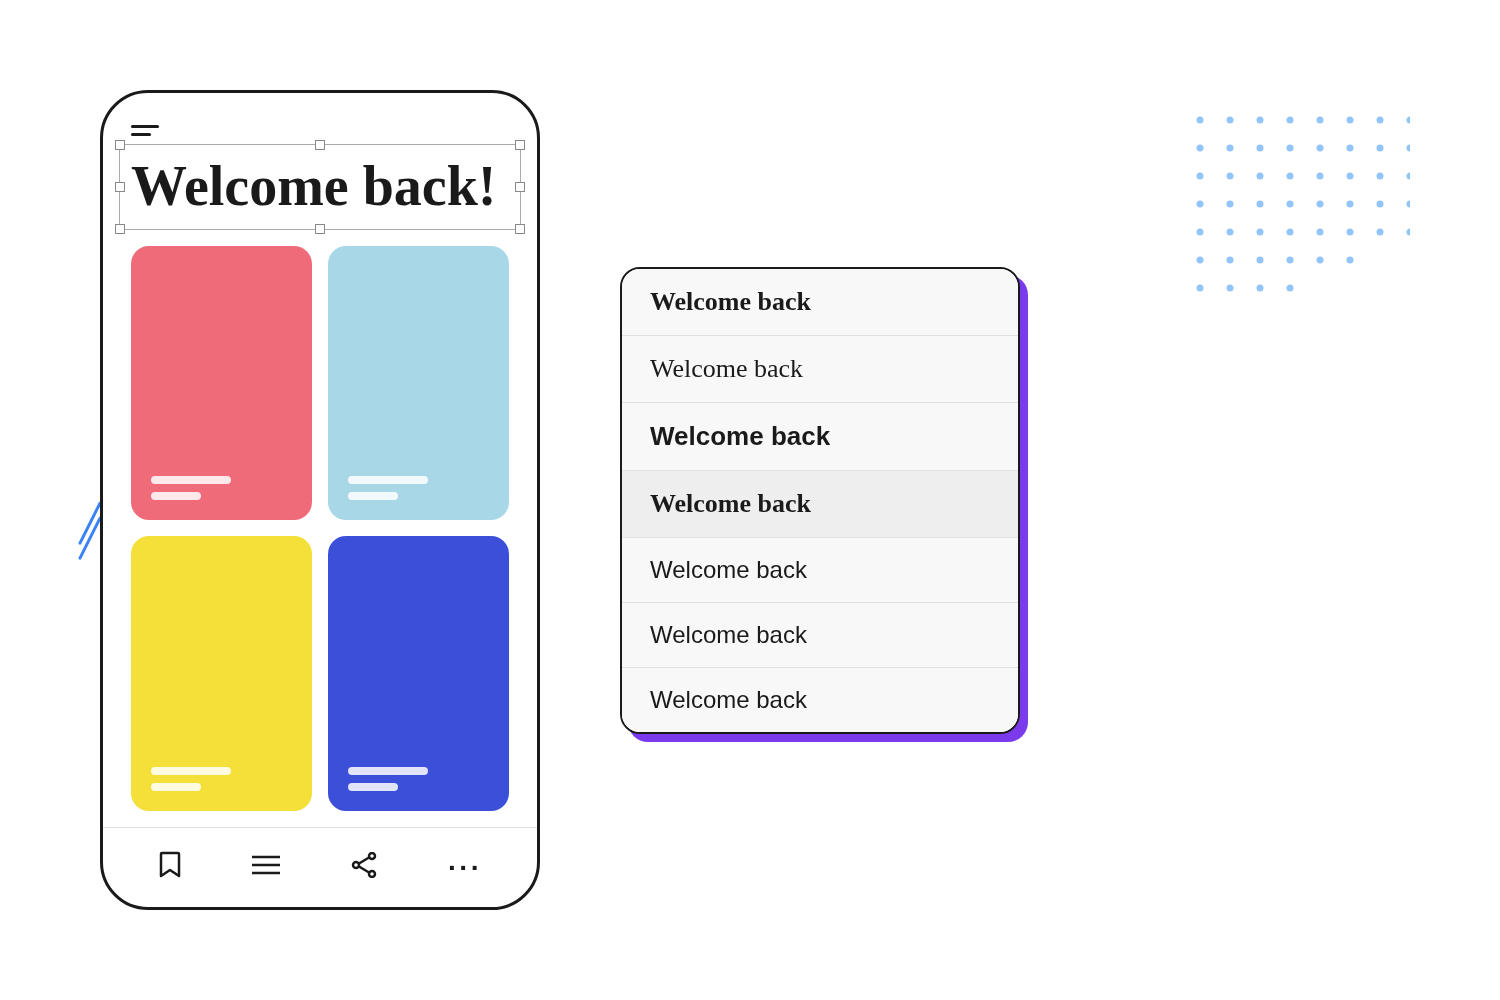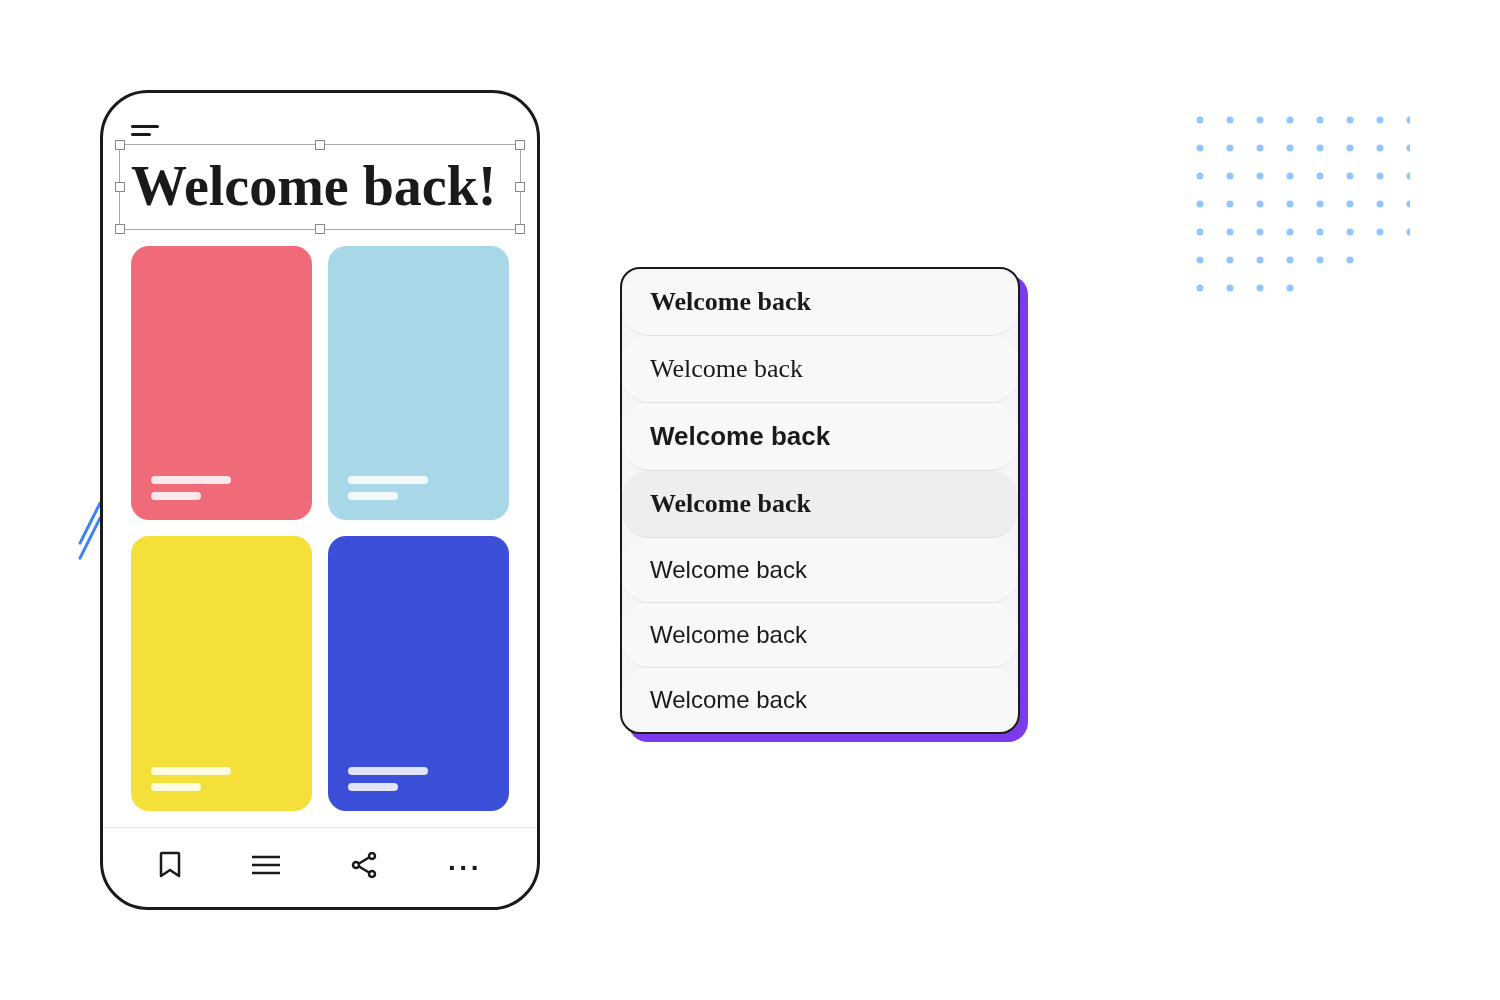--- a/index.html
+++ b/index.html
@@ -187,21 +187,20 @@
       display: flex;
       flex-direction: column;
     }
 
     .font-item {
       padding: 18px 28px;
       border-bottom: 1px solid #e0e0e0;
       background: #f8f8f8;
       cursor: pointer;
       transition: background 0.15s;
-      border-radius: 27px;
     }
     .font-item:last-child { border-bottom: none; }
     .font-item.active-bg { background: #eeeeee; }
 
     .font-item-text {
       color: #1a1a1a;
       font-size: 26px;
     }
 
     

